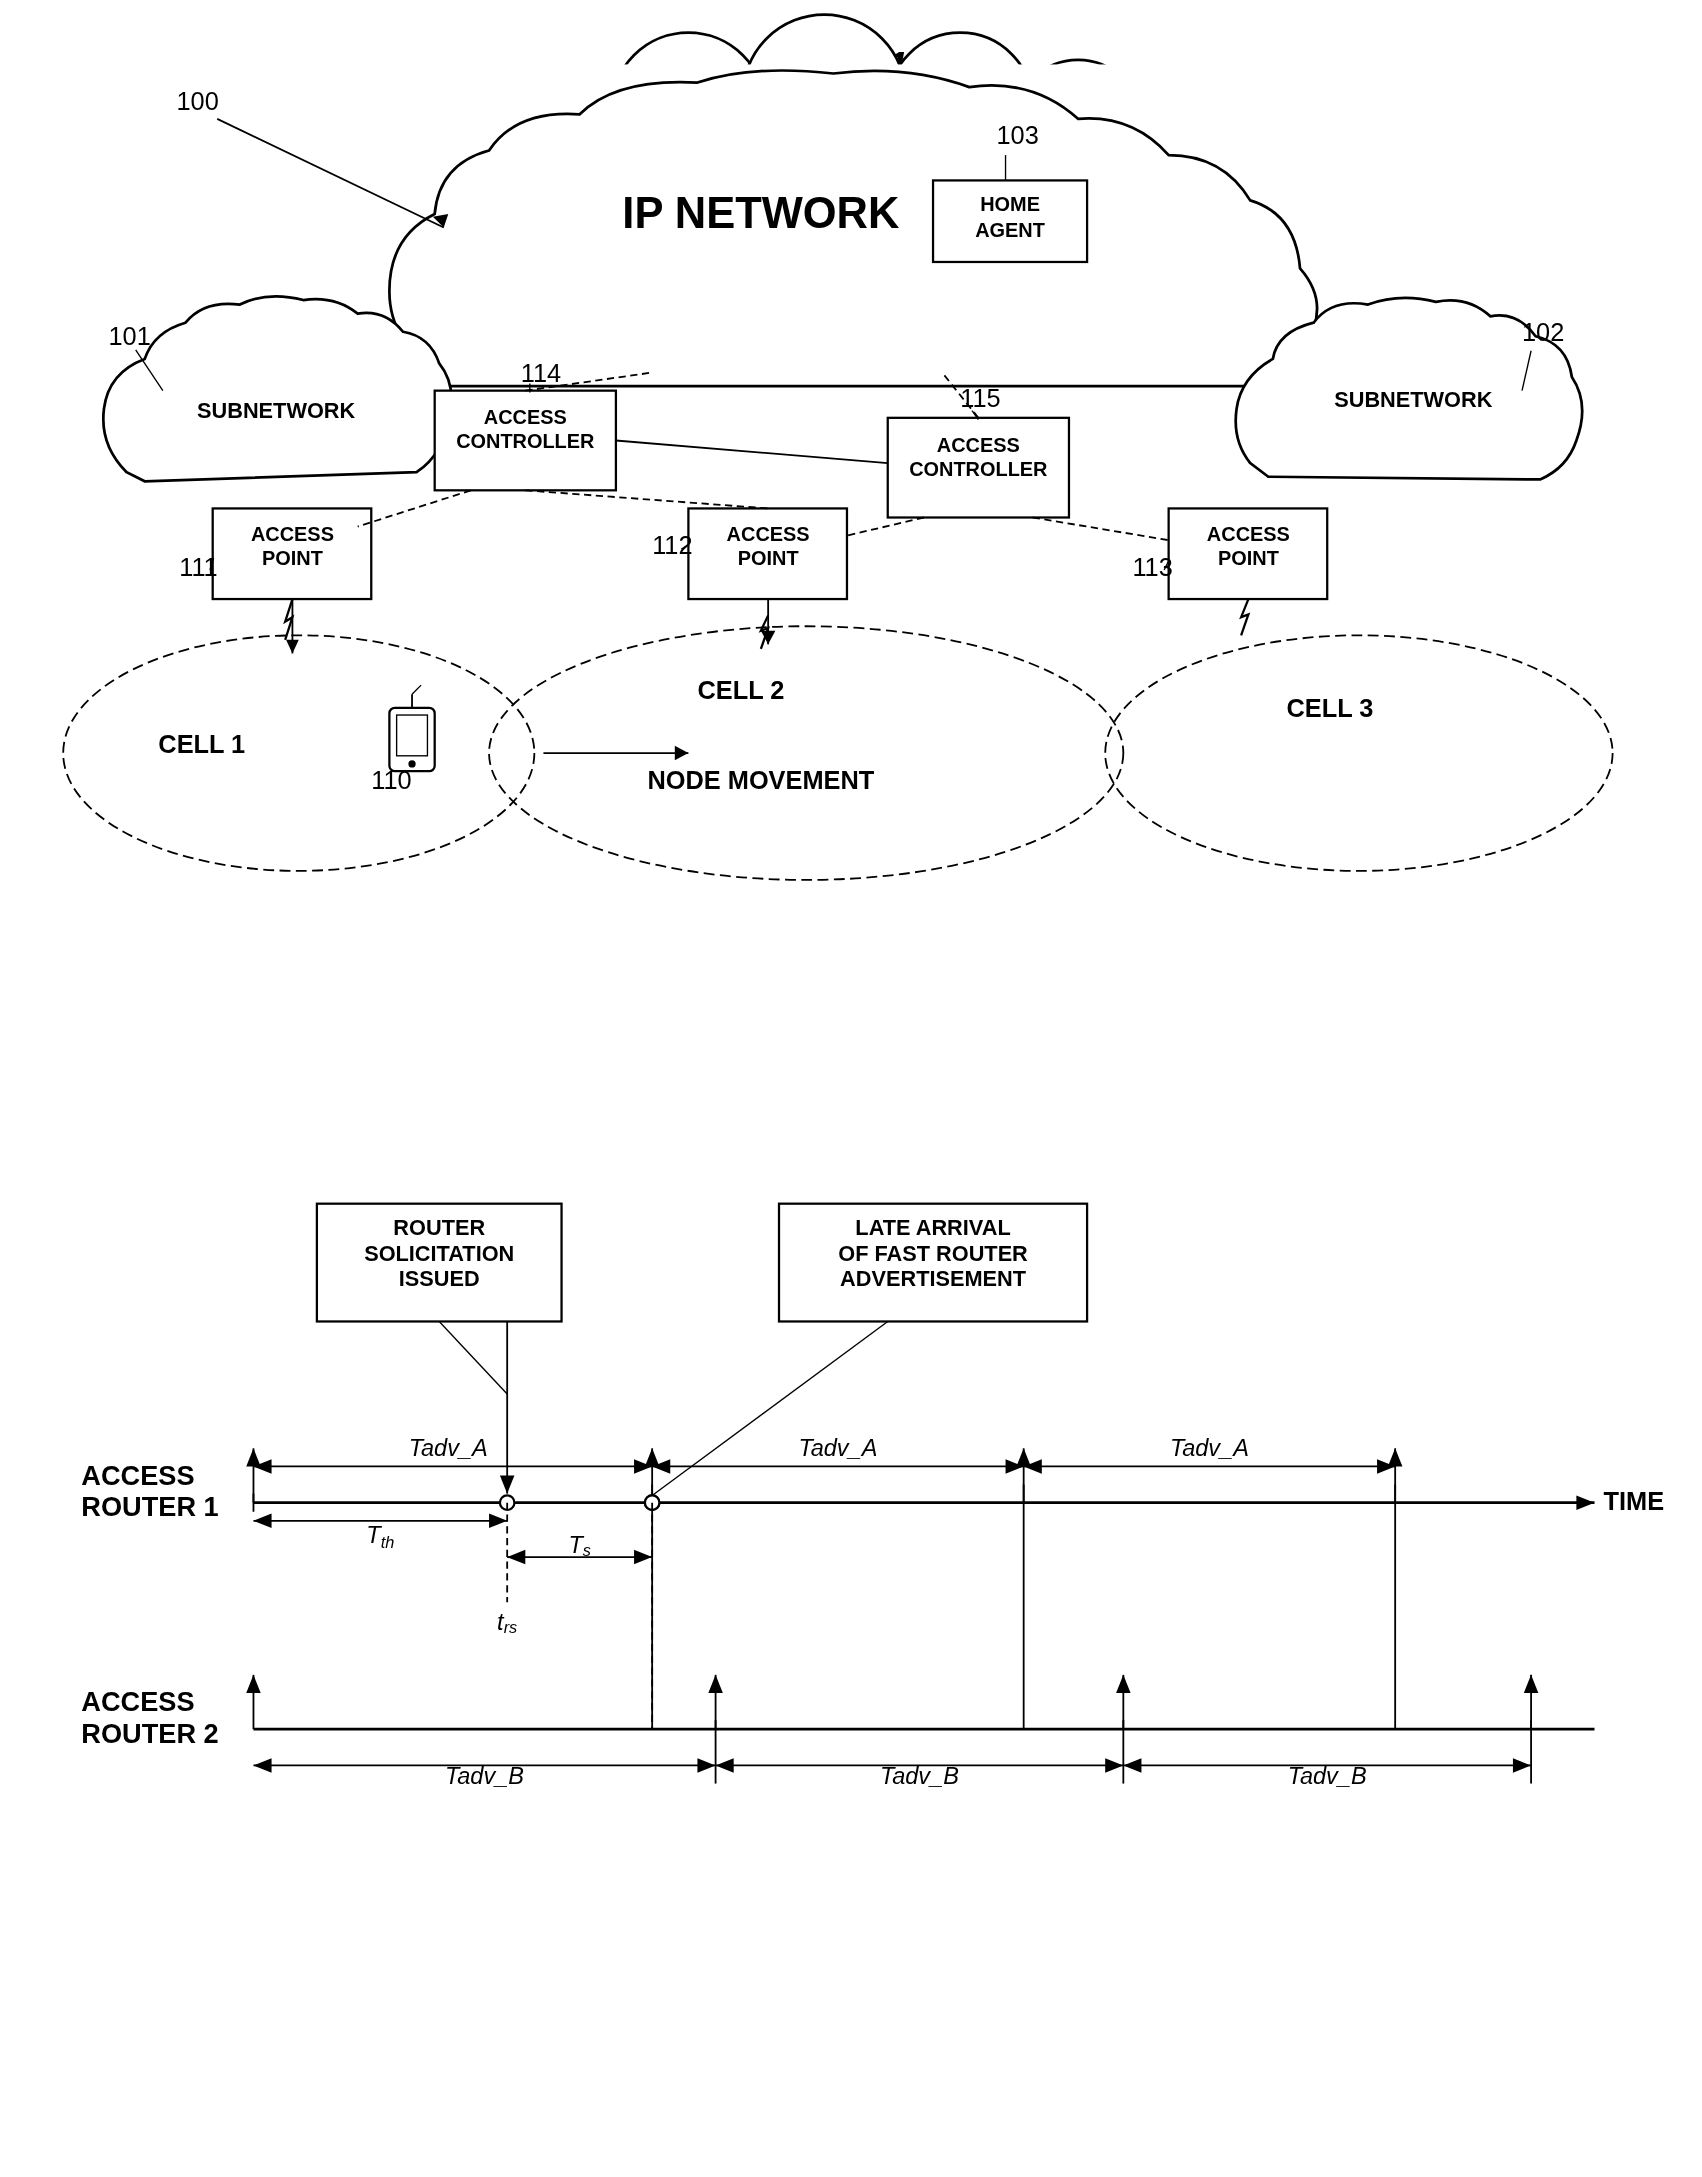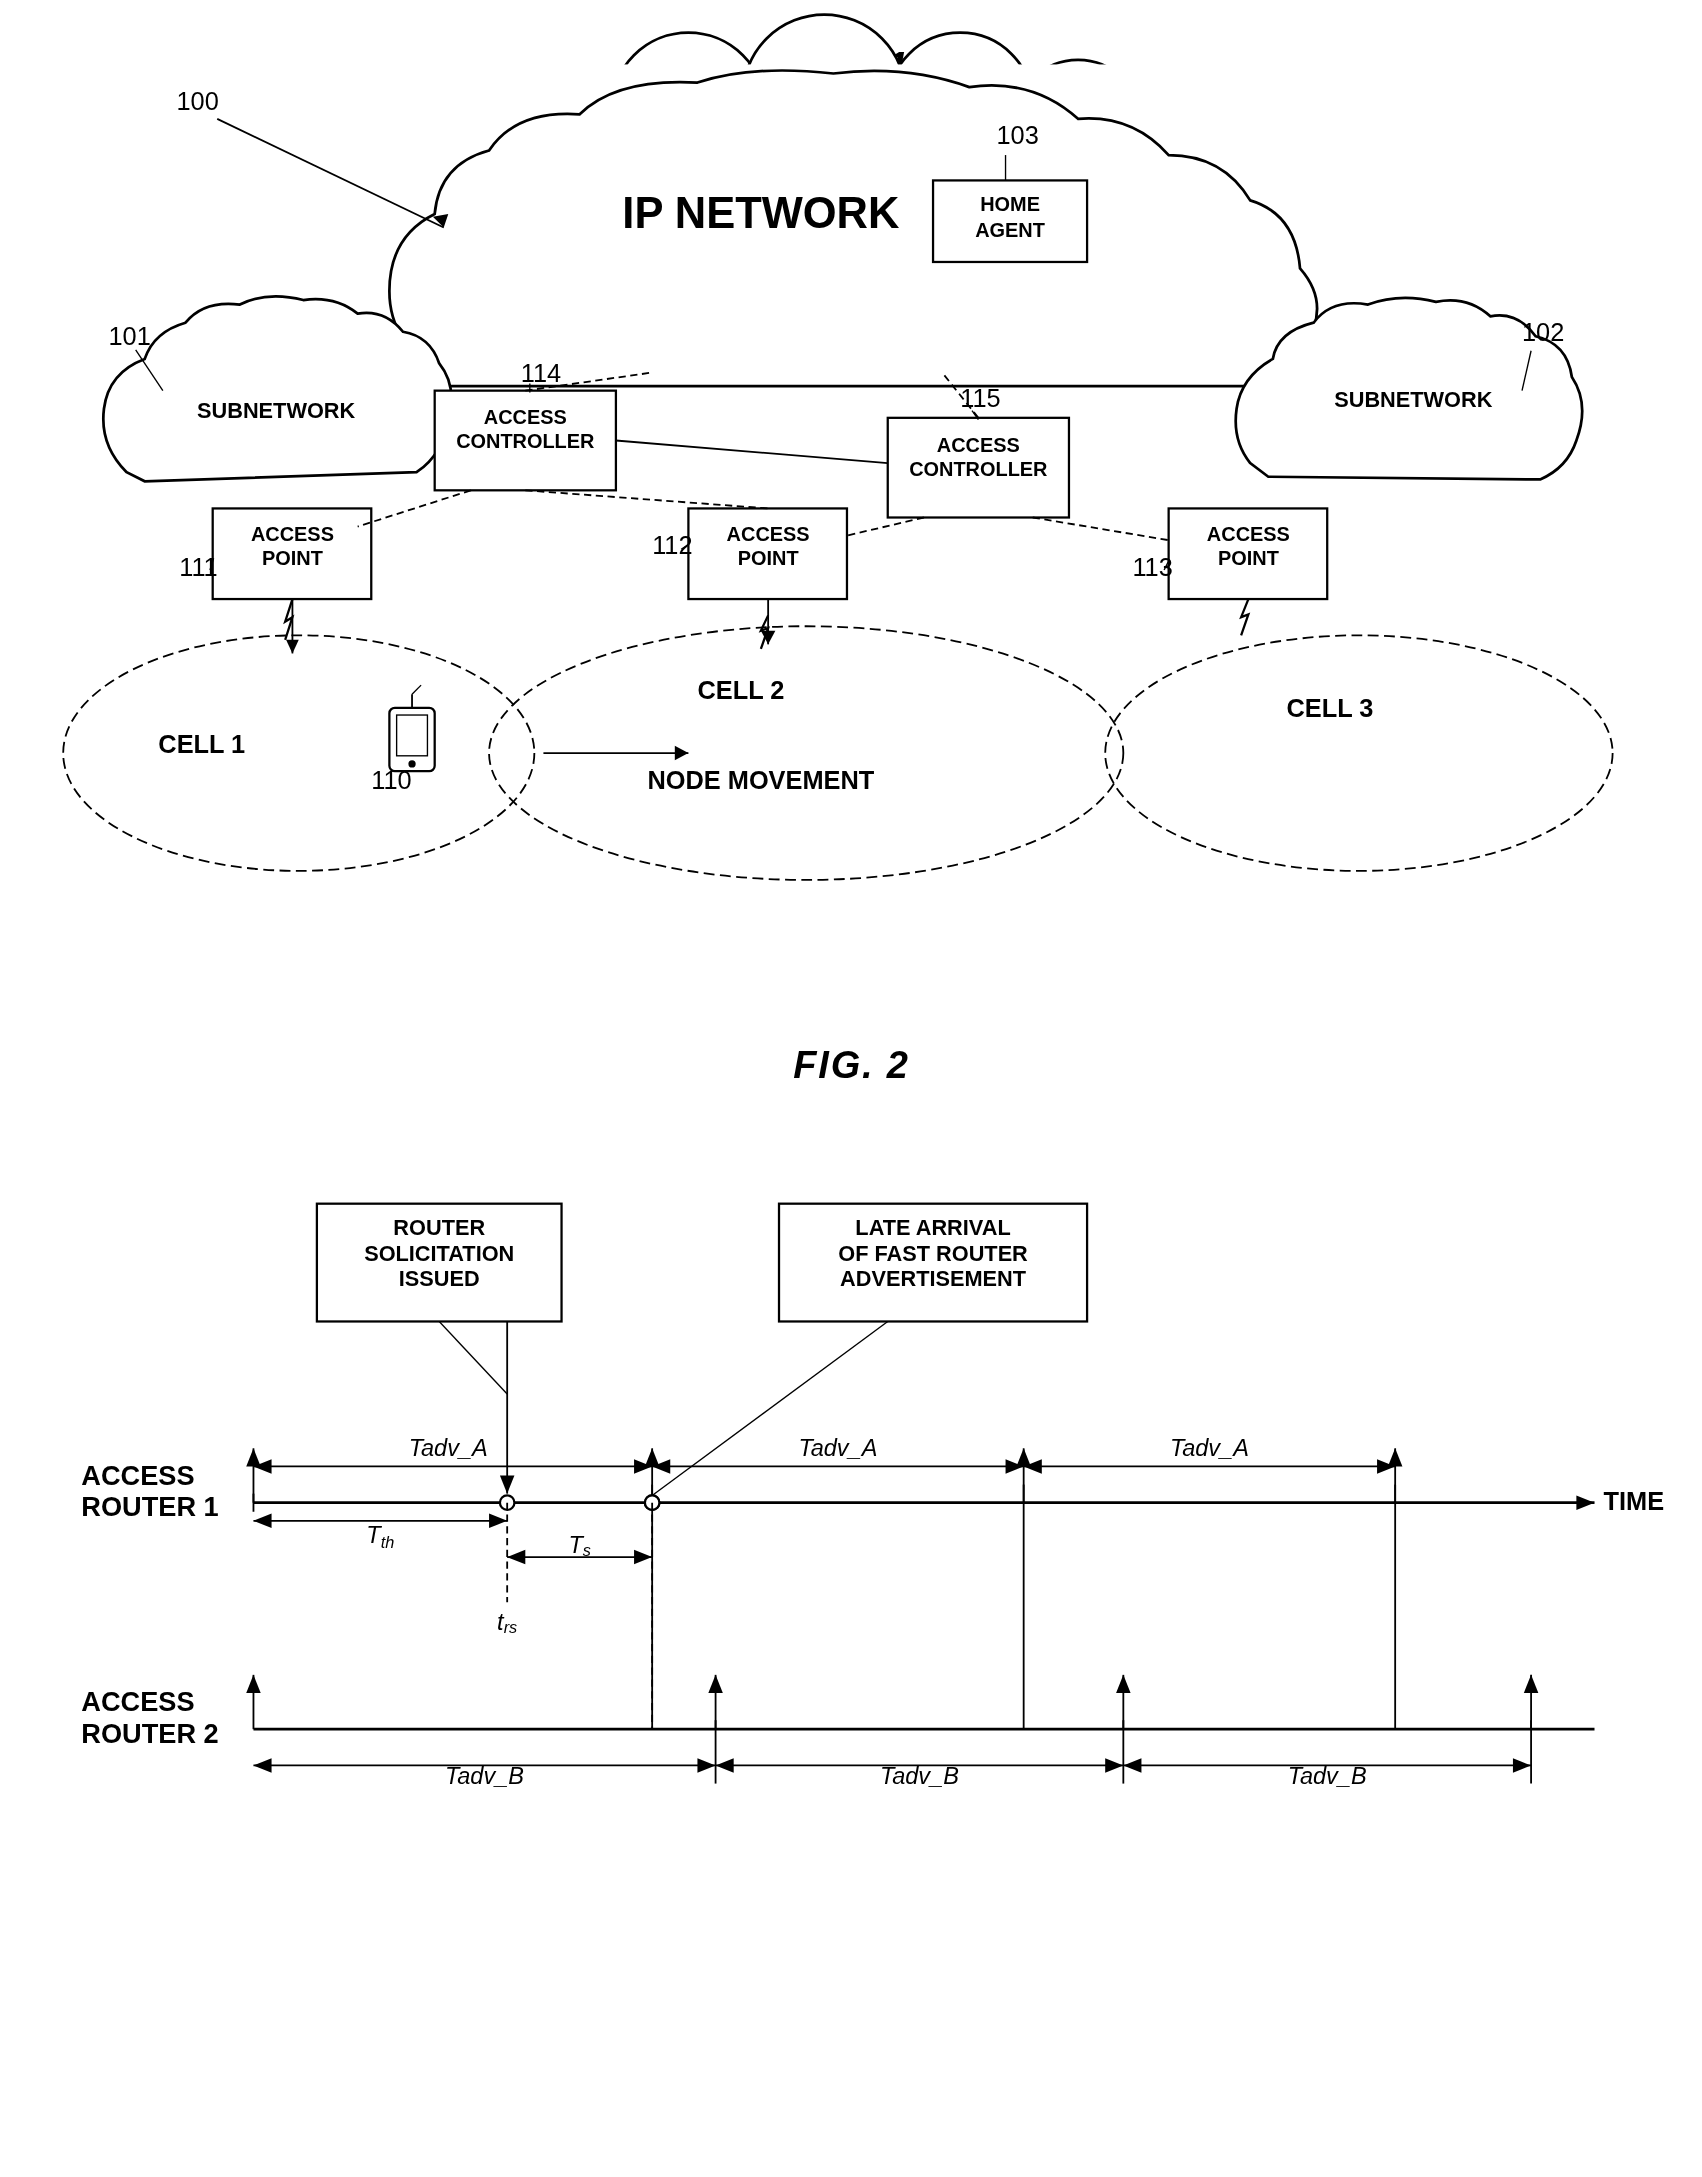--- a/index.html
+++ b/index.html
@@ -373,17 +373,16 @@
       <text x="990" y="183" font-size="24" font-weight="bold" font-family="Arial" text-anchor="middle">OF FAST ROUTER</text>
       <text x="990" y="211" font-size="24" font-weight="bold" font-family="Arial" text-anchor="middle">ADVERTISEMENT</text>
 
       <circle cx="680" cy="450" r="8" fill="white" stroke="black" stroke-width="2.5"></circle>
       <line x1="940" y1="250" x2="680" y2="442" stroke="black" stroke-width="1.5"></line>
 
       <line x1="680" y1="450" x2="680" y2="700" stroke="black" stroke-width="2" stroke-dasharray="8,5"></line>
 
     </svg>
 
-    <div class="fig2-title" style="text-align:center; font-size:38px; font-weight:bold; font-style:italic; margin-top:9px; letter-spacing:1.8px;">FIG. 2</div>
   </div>
 
 </div>
 
 
 </body></html>

